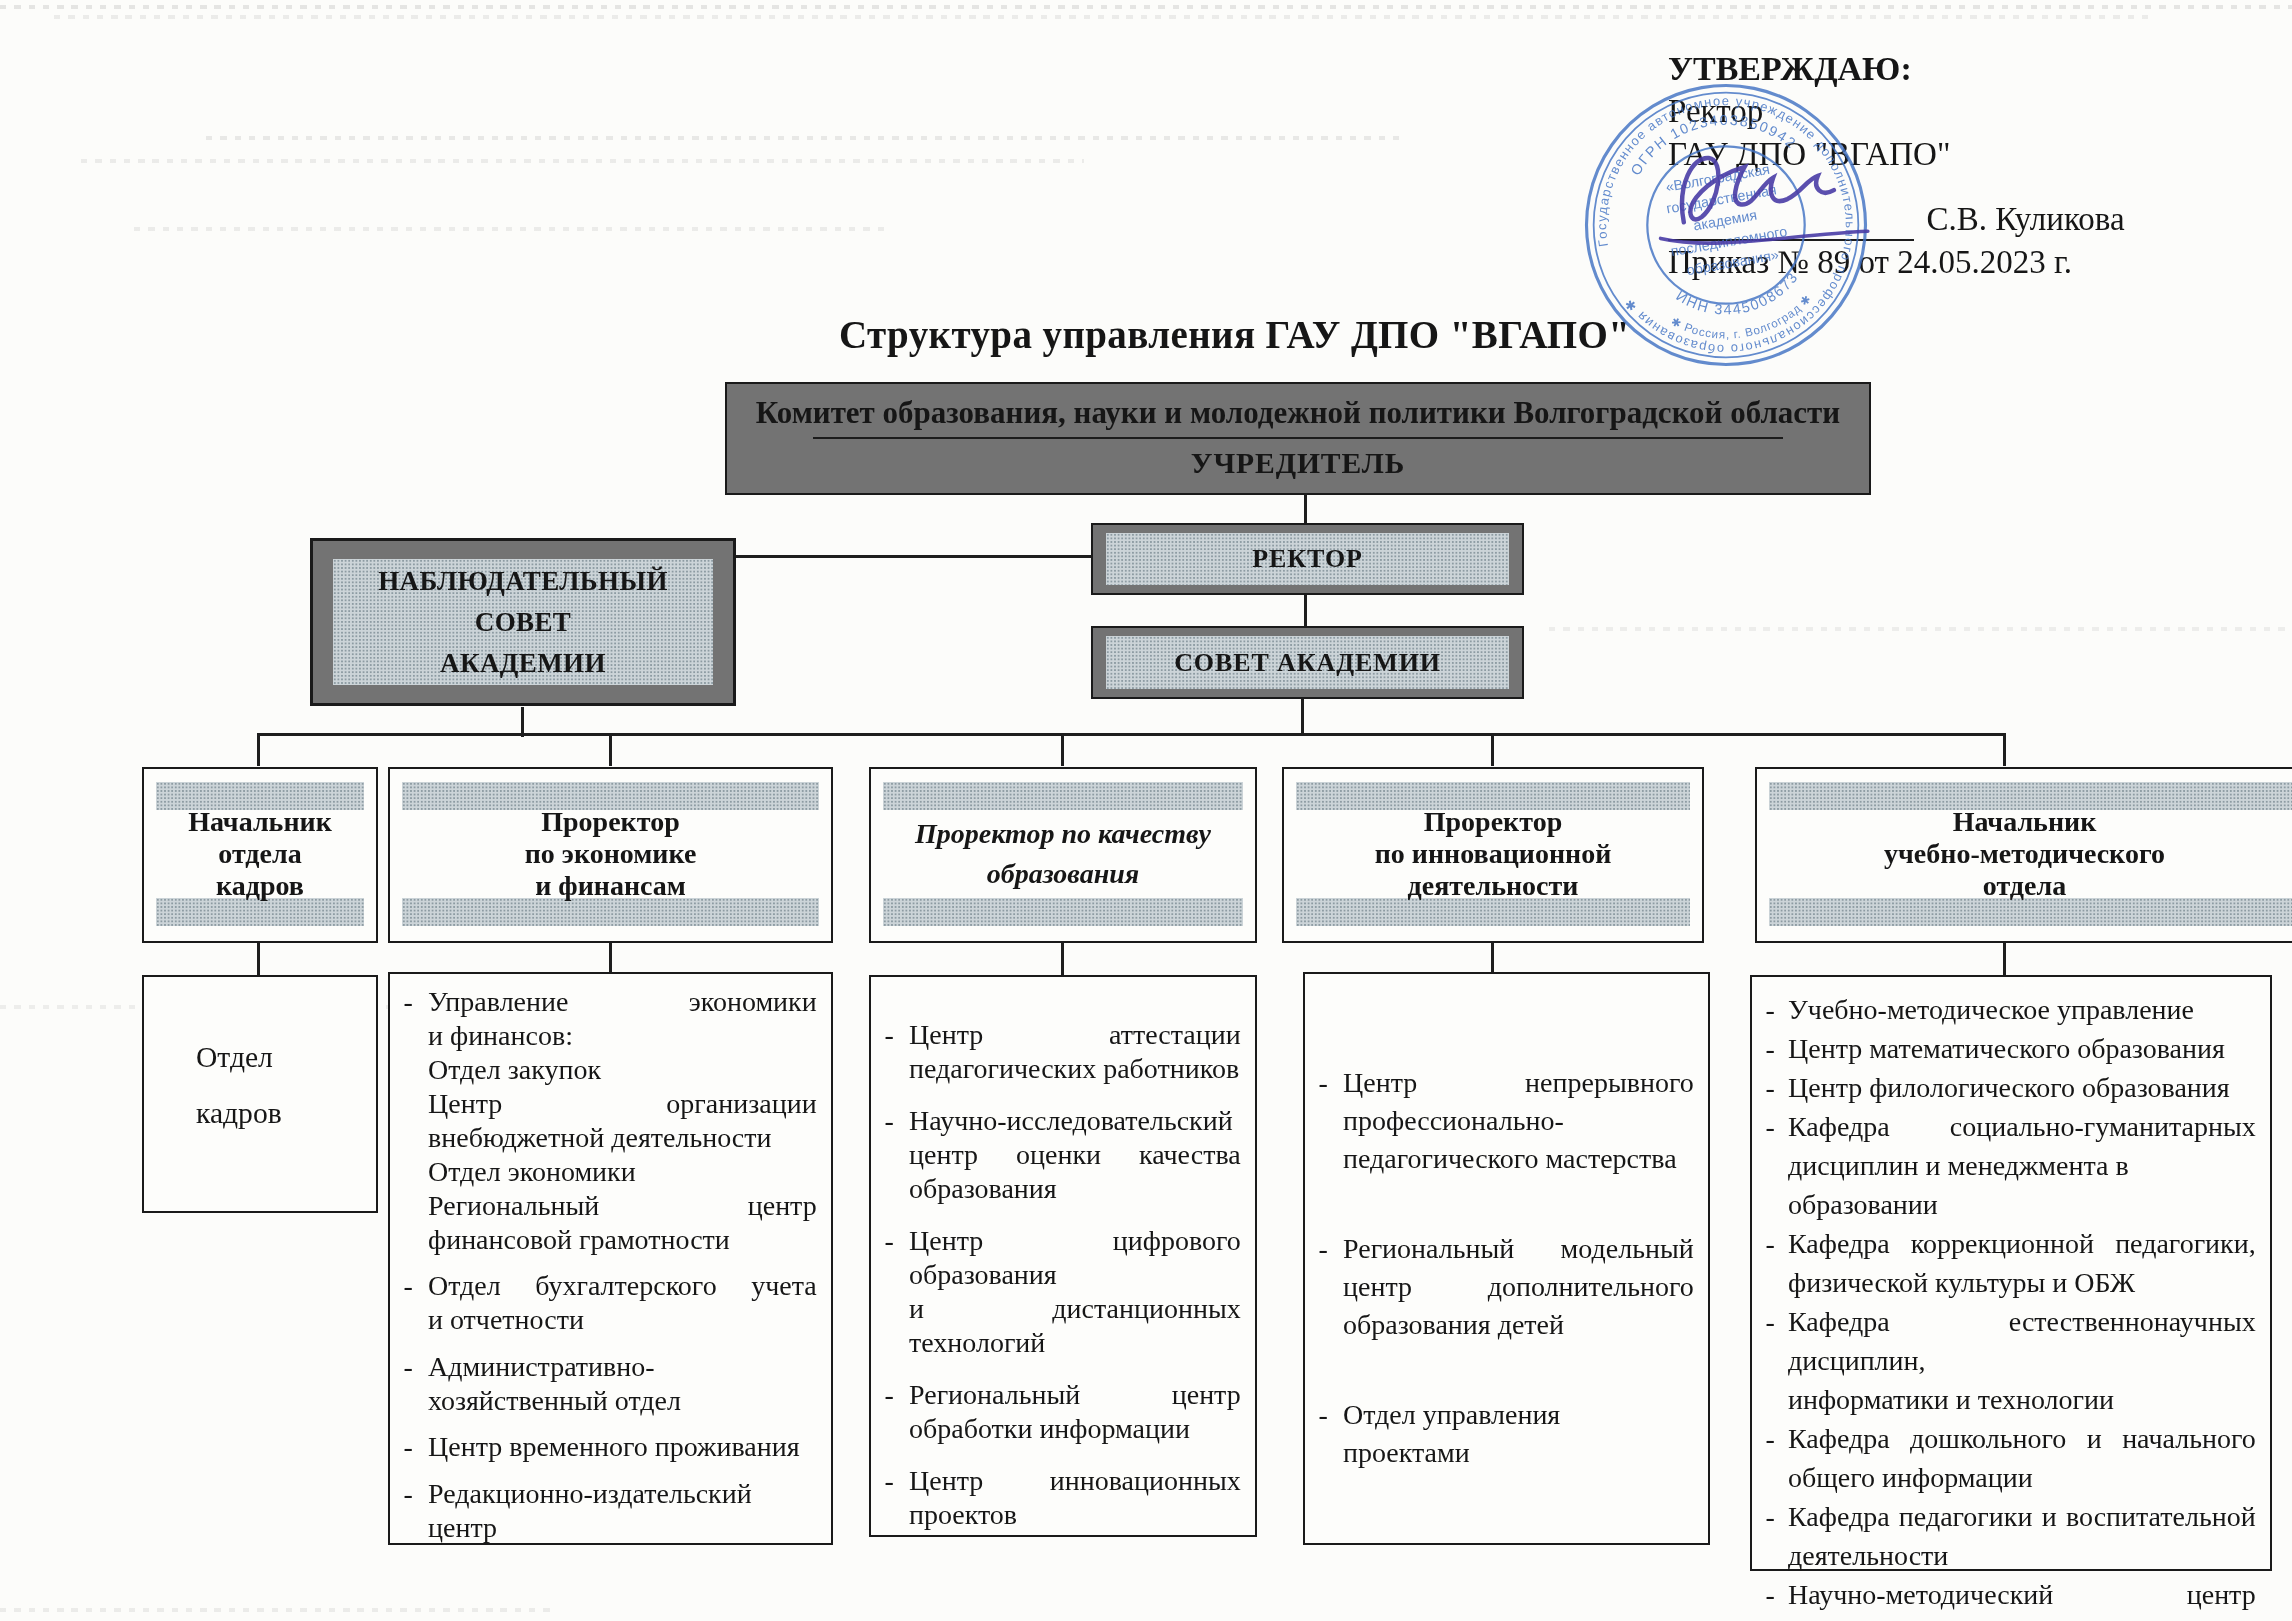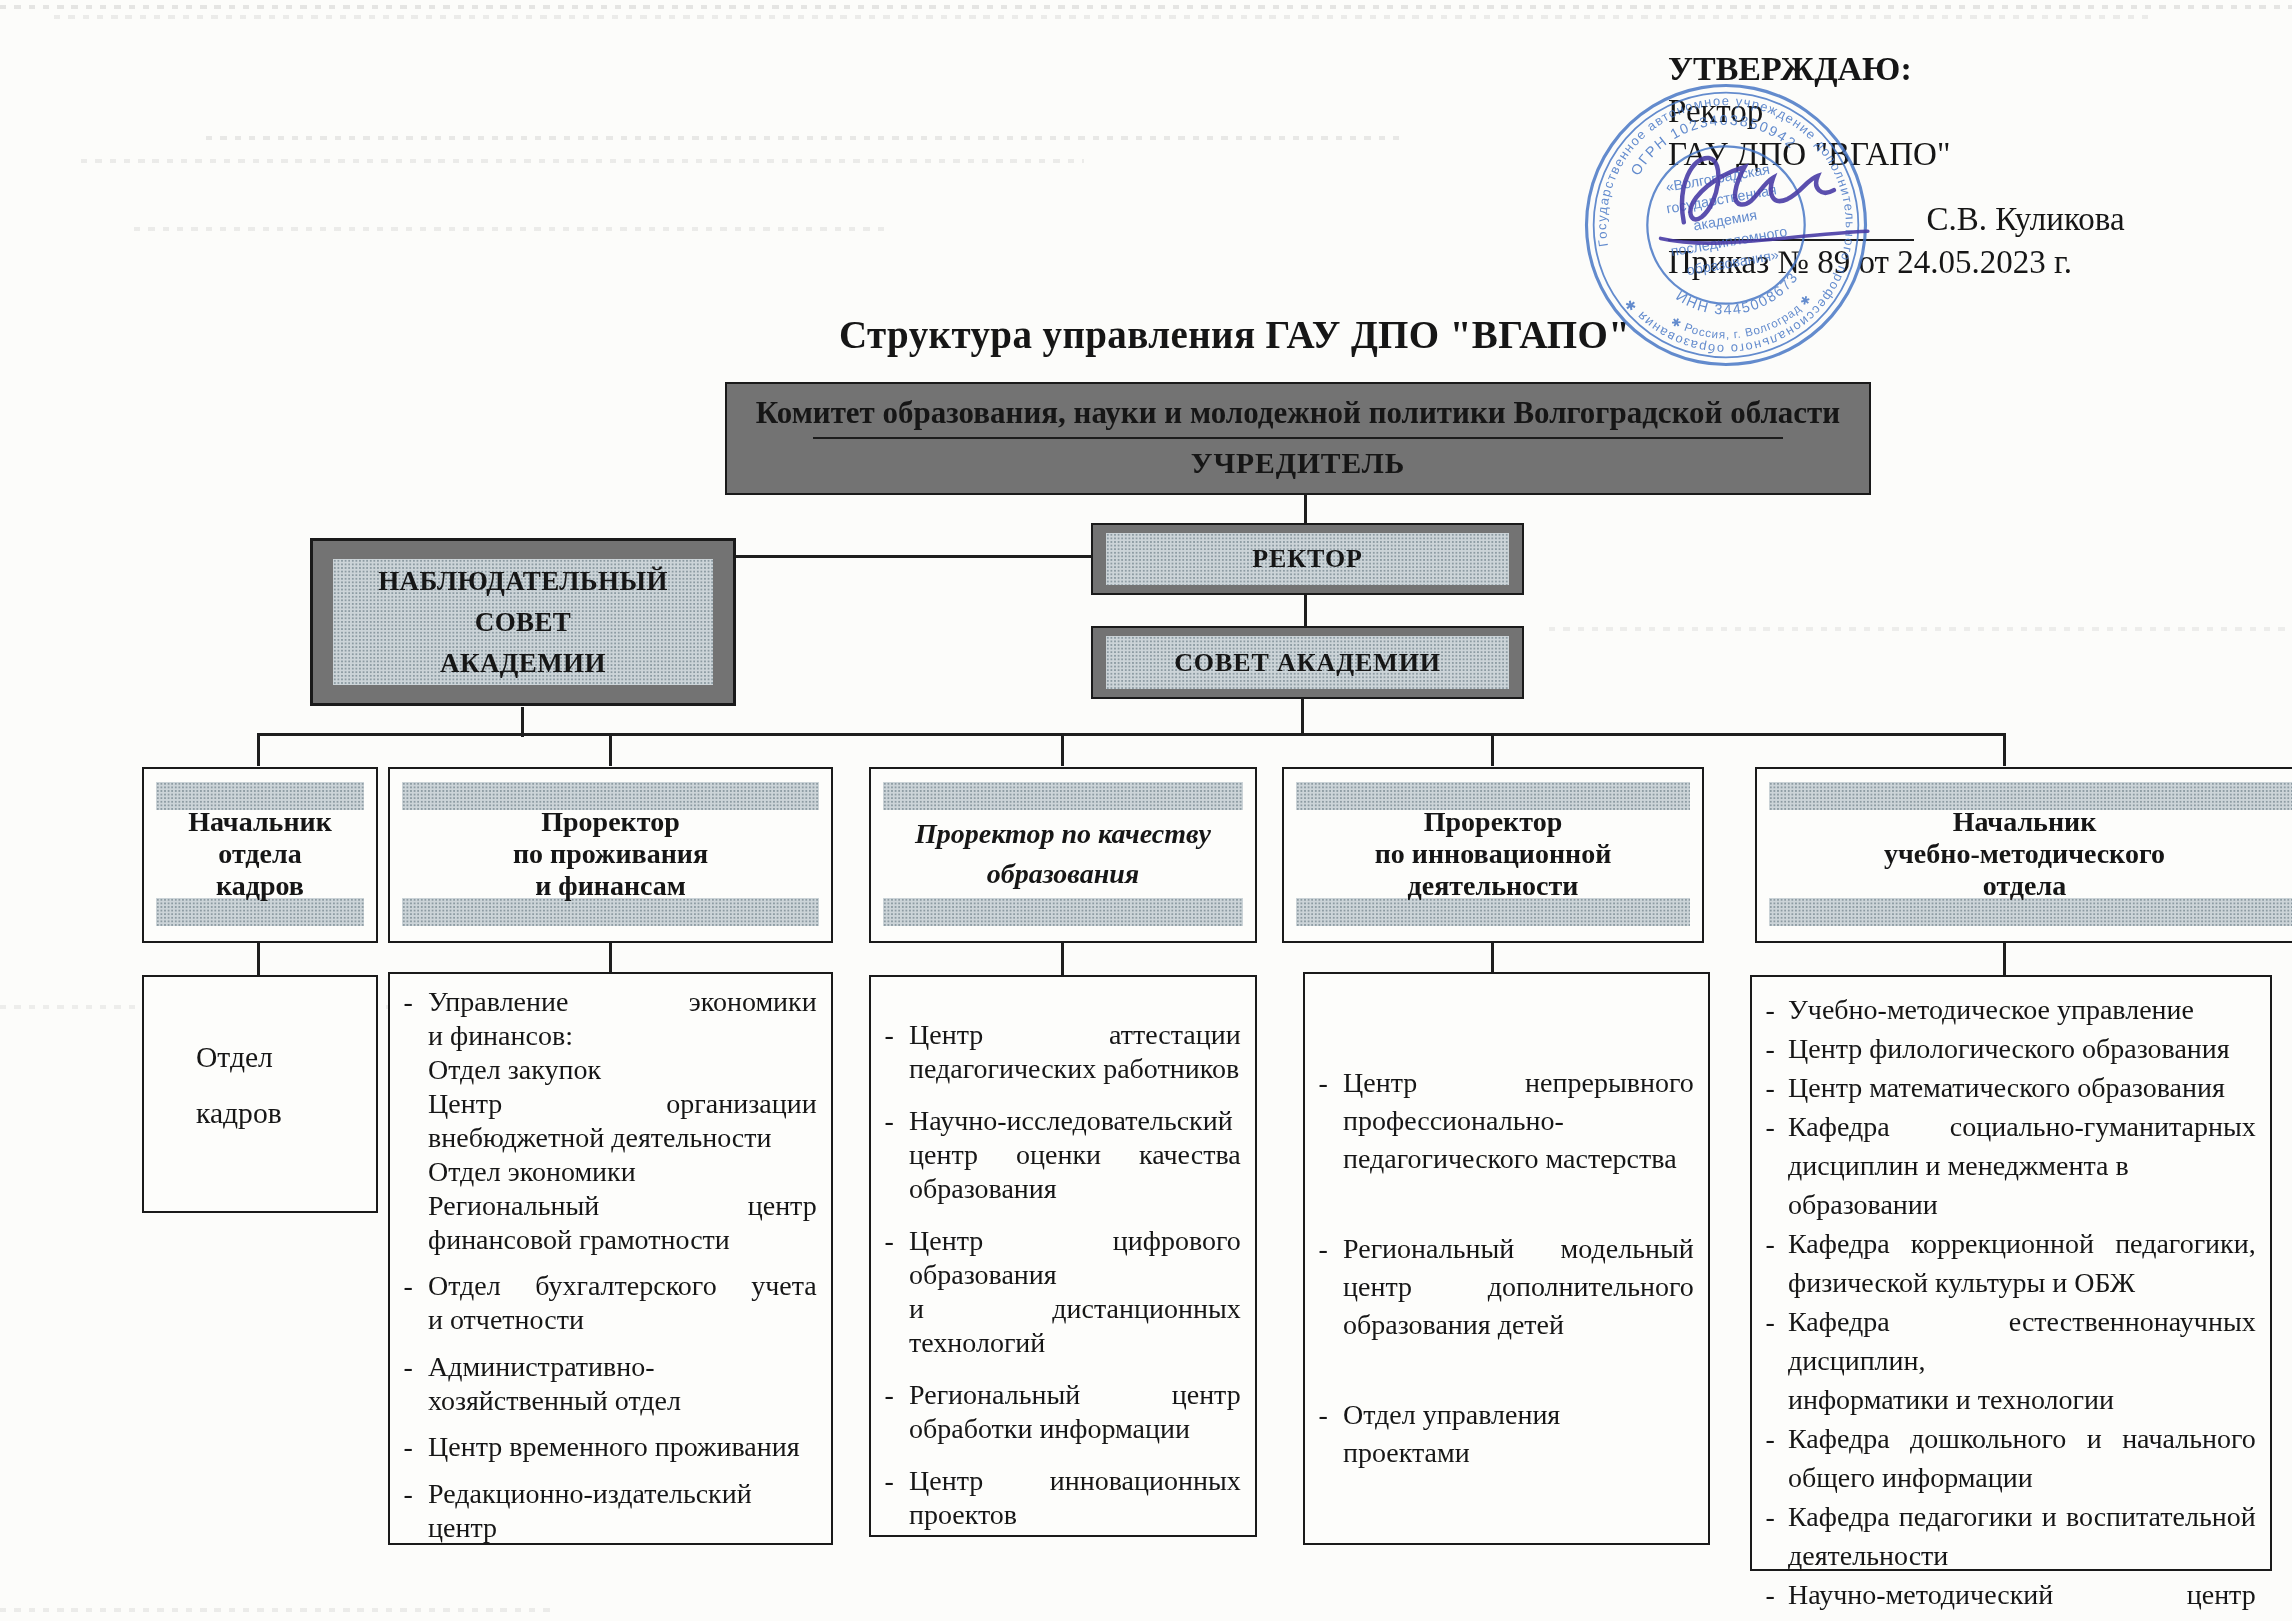--- a/index.html
+++ b/index.html
@@ -193,21 +193,21 @@
         <div class="line">Начальник</div>
         <div class="line">отдела</div>
         <div class="line">кадров</div>
       </div>
   </div>
   <div class="hbox" style="left:388px; width:445px;">
     <div class="bar t gray"></div>
     <div class="bar b gray"></div>
     <div class="titles">
         <div class="line">Проректор</div>
-        <div class="line">по проживания</div>
+        <div class="line">по экономике</div>
         <div class="line">и финансам</div>
       </div>
   </div>
   <div class="hbox" style="left:869px; width:388px;">
     <div class="bar t gray"></div>
     <div class="bar b gray"></div>
     <div class="titles" style="line-height:40px;font-style:italic;">
         <div class="line">Проректор по качеству</div>
         <div class="line">образования</div>
       </div>
@@ -271,22 +271,22 @@
       <div class="line dash j">Центр непрерывного</div>
       <div class="line">профессионально-</div>
       <div class="line">педагогического мастерства</div>
       <div class="line dash j gap">Региональный модельный</div>
       <div class="line j">центр дополнительного</div>
       <div class="line">образования детей</div>
       <div class="line dash gap">Отдел управления проектами</div>
     </div>
   <div class="lbox col5-list">
       <div class="line dash">Учебно-методическое управление</div>
+      <div class="line dash">Центр математического образования</div>
       <div class="line dash">Центр филологического образования</div>
-      <div class="line dash">Центр математического образования</div>
       <div class="line dash j">Кафедра социально-гуманитарных</div>
       <div class="line">дисциплин и менеджмента в образовании</div>
       <div class="line dash j">Кафедра коррекционной педагогики,</div>
       <div class="line">физической культуры и ОБЖ</div>
       <div class="line dash j">Кафедра естественнонаучных дисциплин,</div>
       <div class="line">информатики и технологии</div>
       <div class="line dash j">Кафедра дошкольного и начального</div>
       <div class="line">общего информации</div>
       <div class="line dash j">Кафедра педагогики и воспитательной</div>
       <div class="line">деятельности</div>

